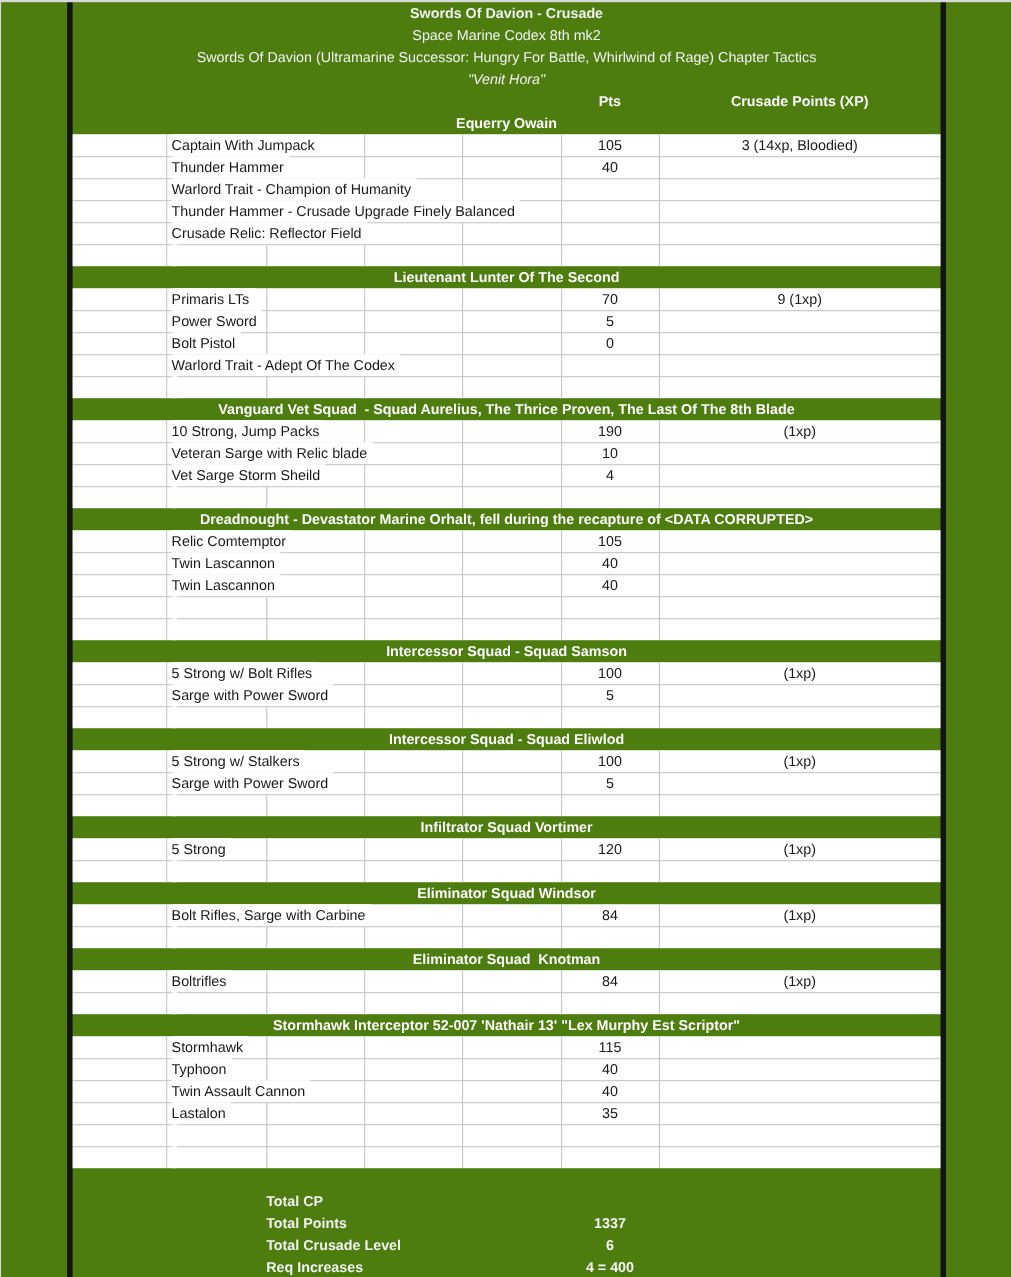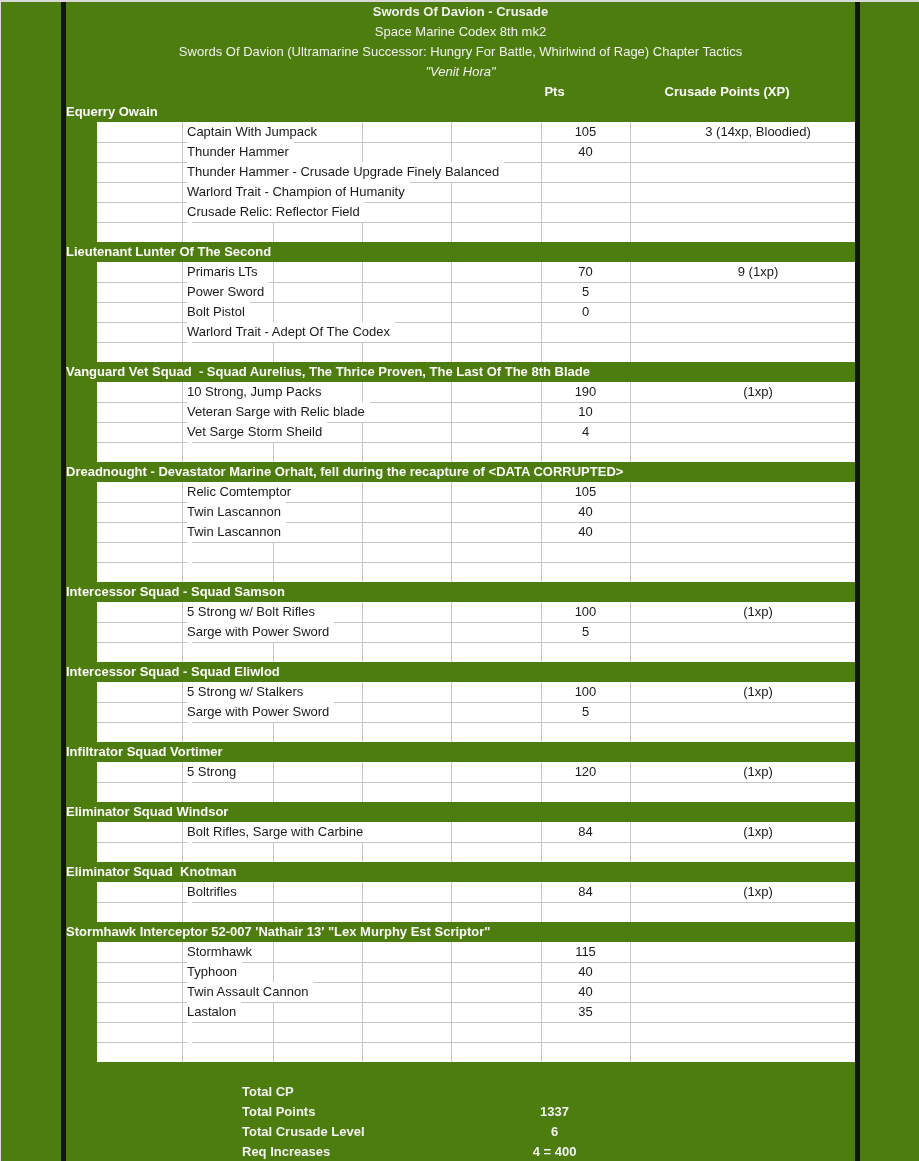--- a/index.html
+++ b/index.html
@@ -9,31 +9,30 @@
     font-family:"Liberation Sans",sans-serif;color:#f2f2f2;overflow:hidden;
   }
   .sheet{
     margin-left:60px;width:799px;box-sizing:border-box;
     border-left:5px solid #111411;border-right:5px solid #111411;
   }
   .r{position:relative;height:20px;line-height:20px;font-size:13px;white-space:pre;}
   .t{text-align:center;}
   .bold{font-weight:bold;}
   .italic{font-style:italic;}
-  .sec{font-weight:bold;color:#fdfdfd;}
+  .sec{text-align:center;font-weight:bold;color:#fdfdfd;}
   .item{
     background-color:#ffffff;color:#1a1a1a;
     background-image:
       linear-gradient(#c6c6c6,#c6c6c6),linear-gradient(#c6c6c6,#c6c6c6),
       linear-gradient(#c6c6c6,#c6c6c6),linear-gradient(#c6c6c6,#c6c6c6),
       linear-gradient(#c6c6c6,#c6c6c6),linear-gradient(#c6c6c6,#c6c6c6);
     background-size:1px 100%;
     background-repeat:no-repeat;
     background-position:85px 0,176px 0,265px 0,354px 0,444px 0,533px 0;
-    margin-left:31px;
   }
   .item + .item{box-shadow:inset 0 1px 0 #c6c6c6;}
   .lbl{
     position:absolute;left:90px;top:0;height:20px;line-height:20px;
     background:#ffffff;padding-right:5px;white-space:pre;
   }
   .pts,.xp{position:absolute;top:0;height:20px;line-height:20px;text-align:center;}
   .pts{left:444px;width:89px;}
   .xp{left:533px;width:256px;}
   .colhead .pts,.colhead .xp{font-weight:bold;color:#fdfdfd;}
@@ -51,22 +50,22 @@
     <div class="r t">Swords Of Davion (Ultramarine Successor: Hungry For Battle, Whirlwind of Rage) Chapter Tactics</div>
     <div class="r t italic">"Venit Hora"</div>
     <div class="r colhead">
       <span class="pts">Pts</span>
       <span class="xp">Crusade Points (XP)</span>
     </div>
     <div id="sections">
         <div class="r sec">Equerry Owain</div>
         <div class="r item"><span class="lbl">Captain With Jumpack</span><span class="pts">105</span><span class="xp">3 (14xp, Bloodied)</span></div>
         <div class="r item"><span class="lbl">Thunder Hammer</span><span class="pts">40</span><span class="xp"></span></div>
+        <div class="r item"><span class="lbl">Warlord Trait - Champion of Humanity</span><span class="pts"></span><span class="xp"></span></div>
         <div class="r item"><span class="lbl">Thunder Hammer - Crusade Upgrade Finely Balanced</span><span class="pts"></span><span class="xp"></span></div>
-        <div class="r item"><span class="lbl">Warlord Trait - Champion of Humanity</span><span class="pts"></span><span class="xp"></span></div>
         <div class="r item"><span class="lbl">Crusade Relic: Reflector Field</span><span class="pts"></span><span class="xp"></span></div>
         <div class="r item"><span class="lbl"></span><span class="pts"></span><span class="xp"></span></div>
         <div class="r sec">Lieutenant Lunter Of The Second</div>
         <div class="r item"><span class="lbl">Primaris LTs</span><span class="pts">70</span><span class="xp">9 (1xp)</span></div>
         <div class="r item"><span class="lbl">Power Sword</span><span class="pts">5</span><span class="xp"></span></div>
         <div class="r item"><span class="lbl">Bolt Pistol</span><span class="pts">0</span><span class="xp"></span></div>
         <div class="r item"><span class="lbl">Warlord Trait - Adept Of The Codex</span><span class="pts"></span><span class="xp"></span></div>
         <div class="r item"><span class="lbl"></span><span class="pts"></span><span class="xp"></span></div>
         <div class="r sec">Vanguard Vet Squad  - Squad Aurelius, The Thrice Proven, The Last Of The 8th Blade</div>
         <div class="r item"><span class="lbl">10 Strong, Jump Packs</span><span class="pts">190</span><span class="xp">(1xp)</span></div>

